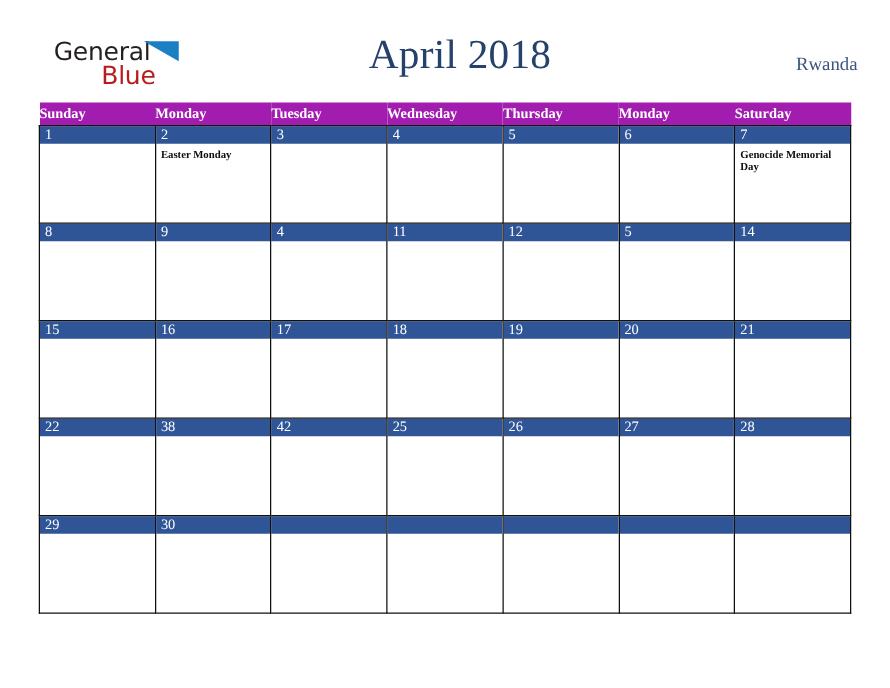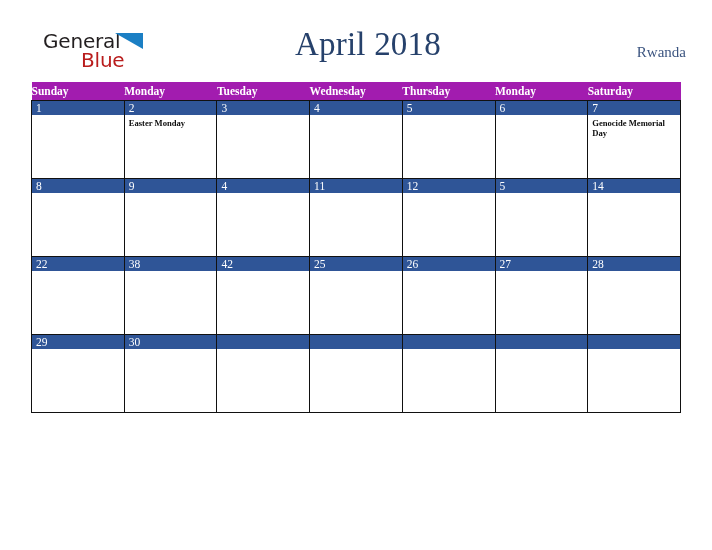--- a/index.html
+++ b/index.html
@@ -219,20 +219,43 @@
         </td>
         <td>
           <div class="daynum-bar">5</div>
         </td>
         <td>
           <div class="daynum-bar">14</div>
         </td>
       </tr>
       <tr>
         <td>
+          <div class="daynum-bar">15</div>
+        </td>
+        <td>
+          <div class="daynum-bar">16</div>
+        </td>
+        <td>
+          <div class="daynum-bar">17</div>
+        </td>
+        <td>
+          <div class="daynum-bar">18</div>
+        </td>
+        <td>
+          <div class="daynum-bar">19</div>
+        </td>
+        <td>
+          <div class="daynum-bar">20</div>
+        </td>
+        <td>
+          <div class="daynum-bar">21</div>
+        </td>
+      </tr>
+      <tr>
+        <td>
           <div class="daynum-bar">22</div>
         </td>
         <td>
           <div class="daynum-bar">38</div>
         </td>
         <td>
           <div class="daynum-bar">42</div>
         </td>
         <td>
           <div class="daynum-bar">25</div>

